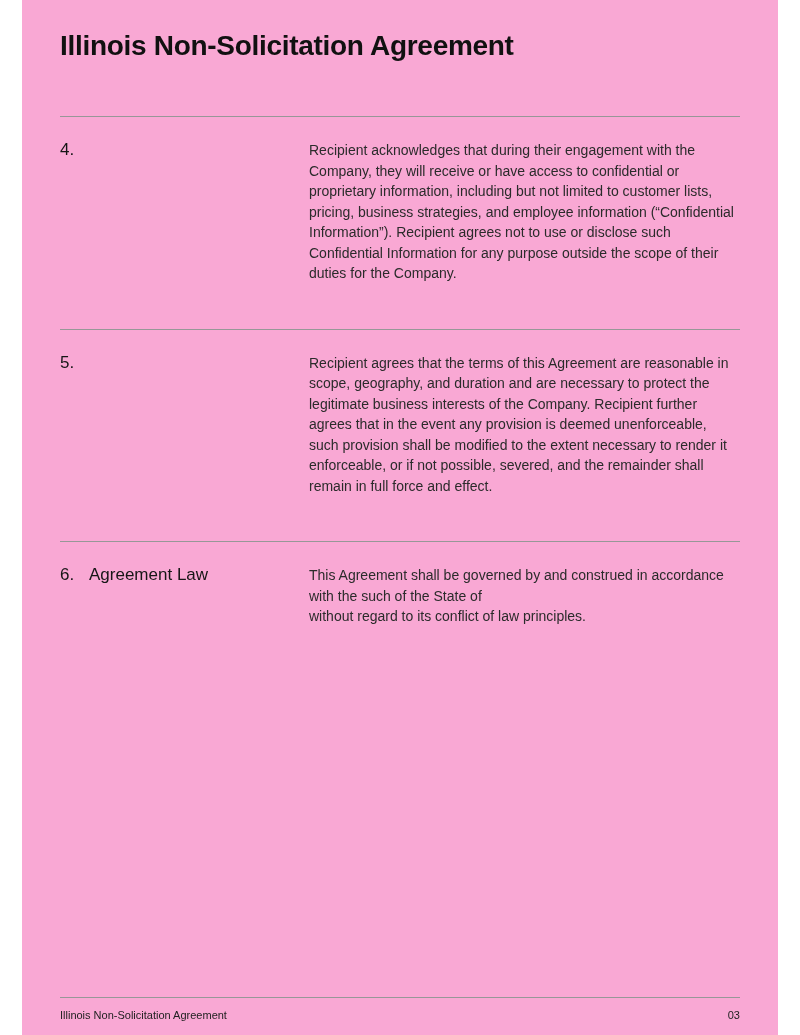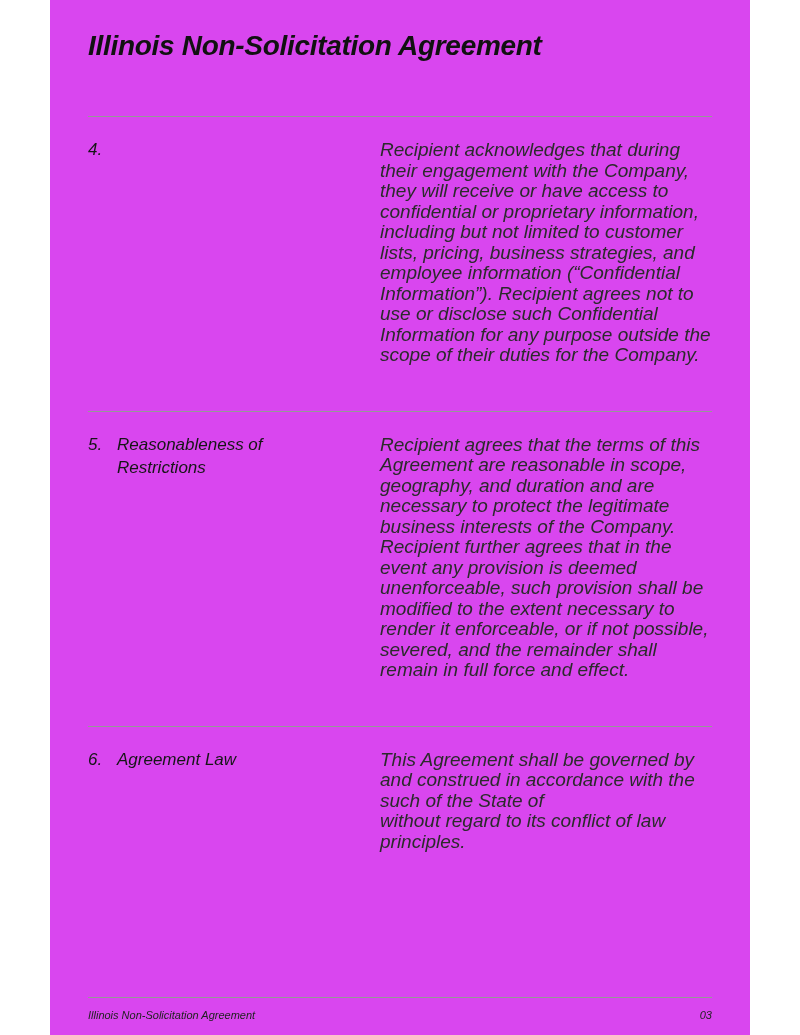--- a/index.html
+++ b/index.html
@@ -1,26 +1,25 @@
 <!DOCTYPE html>
 <html><head>
 <meta charset="utf-8">
 <style>
   * { box-sizing: border-box; }
   html, body { margin: 0; padding: 0; background: #ffffff; }
   .page {
     position: relative;
-    width: 700px;
+    width: 756px;
     height: 1035px;
     margin: 0 auto;
-    background: #d946ef;
+    background: #f9a8d4;
     font-family: "Liberation Sans", sans-serif;
     color: #1a1a1a;
     overflow: hidden;
-    font-style: italic;
   }
   .content {
     padding: 0 38px;
   }
   .doc-title {
     margin: 30px 0 0 0;
     font-size: 28px;
     line-height: 32px;
     font-weight: 700;
     letter-spacing: -0.3px;
@@ -56,25 +55,24 @@
     margin: 0;
     max-width: 160px;
     font-size: 17px;
     line-height: 23px;
     font-weight: 400;
     color: #161616;
   }
   .section-body {
     flex: 1;
     padding-top: 2px;
-    font-size: 19px;
+    font-size: 14px;
     line-height: 20.5px;
     color: #2b2b2b;
     white-space: pre-line;
-    margin-left: 43px;
   }
   .footer {
     position: absolute;
     left: 38px;
     right: 38px;
     bottom: 14px;
     border-top: 1px solid #979797;
     padding-top: 11px;
     display: flex;
     justify-content: space-between;
@@ -98,21 +96,20 @@
         <span class="section-number">4.</span>
       </div>
       <div class="section-body">Recipient acknowledges that during their engagement with the Company, they will receive or have access to confidential or proprietary information, including but not limited to customer lists, pricing, business strategies, and employee information (“Confidential Information”). Recipient agrees not to use or disclose such Confidential Information for any purpose outside the scope of their duties for the Company.</div>
     </div>
 
     <hr class="rule">
 
     <div class="section">
       <div class="section-left">
         <span class="section-number">5.</span>
-        <h2 class="section-heading">Reasonableness of Restrictions</h2>
       </div>
       <div class="section-body">Recipient agrees that the terms of this Agreement are reasonable in scope, geography, and duration and are necessary to protect the legitimate business interests of the Company. Recipient further agrees that in the event any provision is deemed unenforceable, such provision shall be modified to the extent necessary to render it enforceable, or if not possible, severed, and the remainder shall remain in full force and effect.</div>
     </div>
 
     <hr class="rule">
 
     <div class="section">
       <div class="section-left">
         <span class="section-number">6.</span>
         <h2 class="section-heading">Agreement Law</h2>

